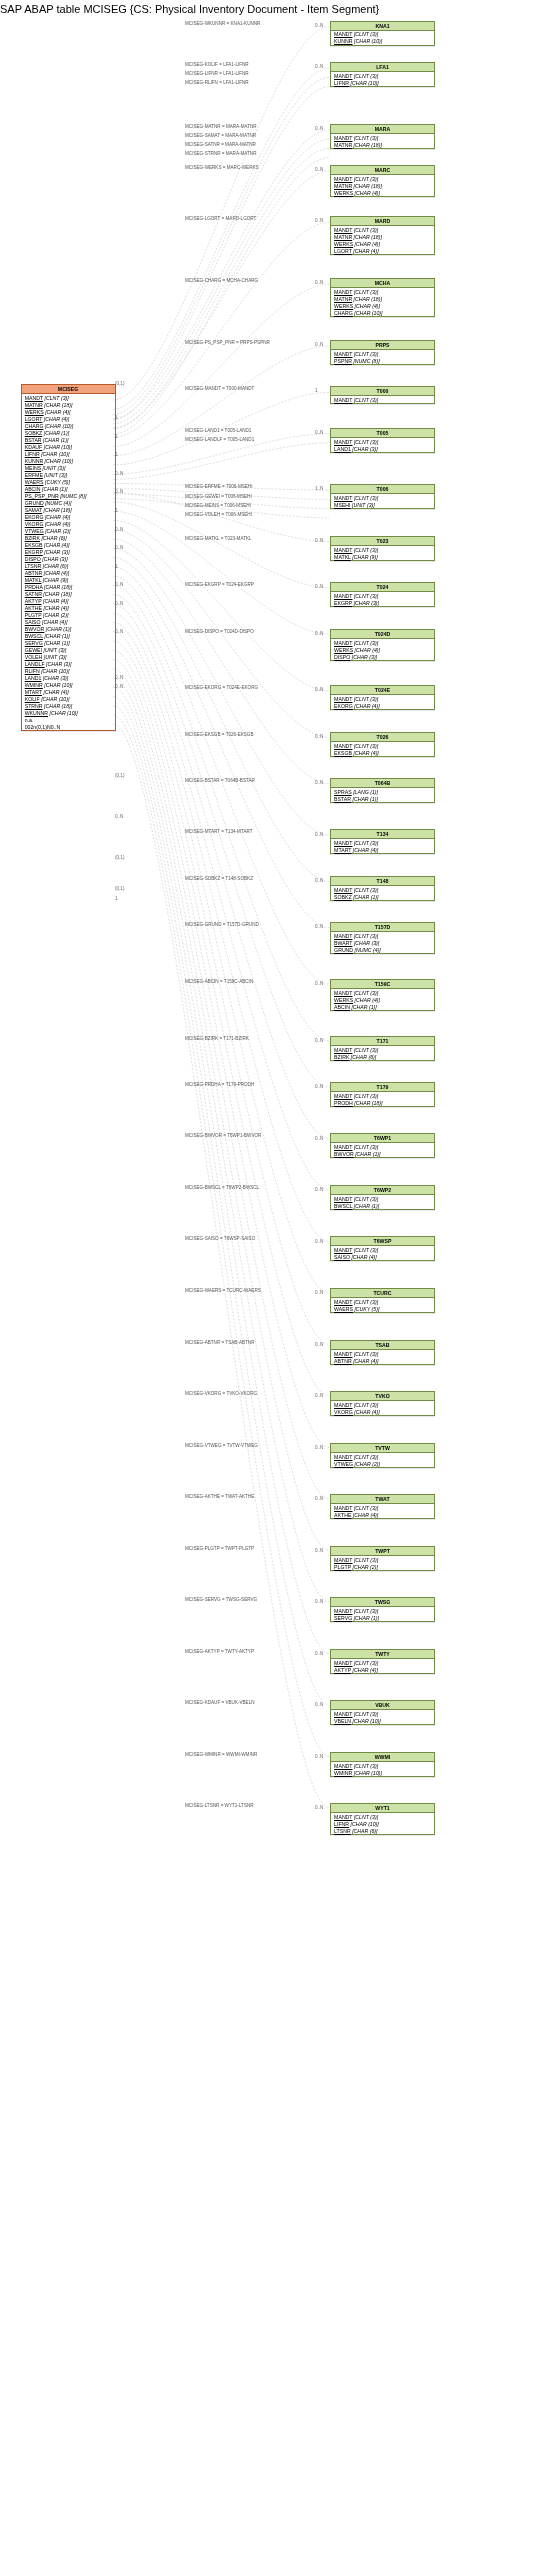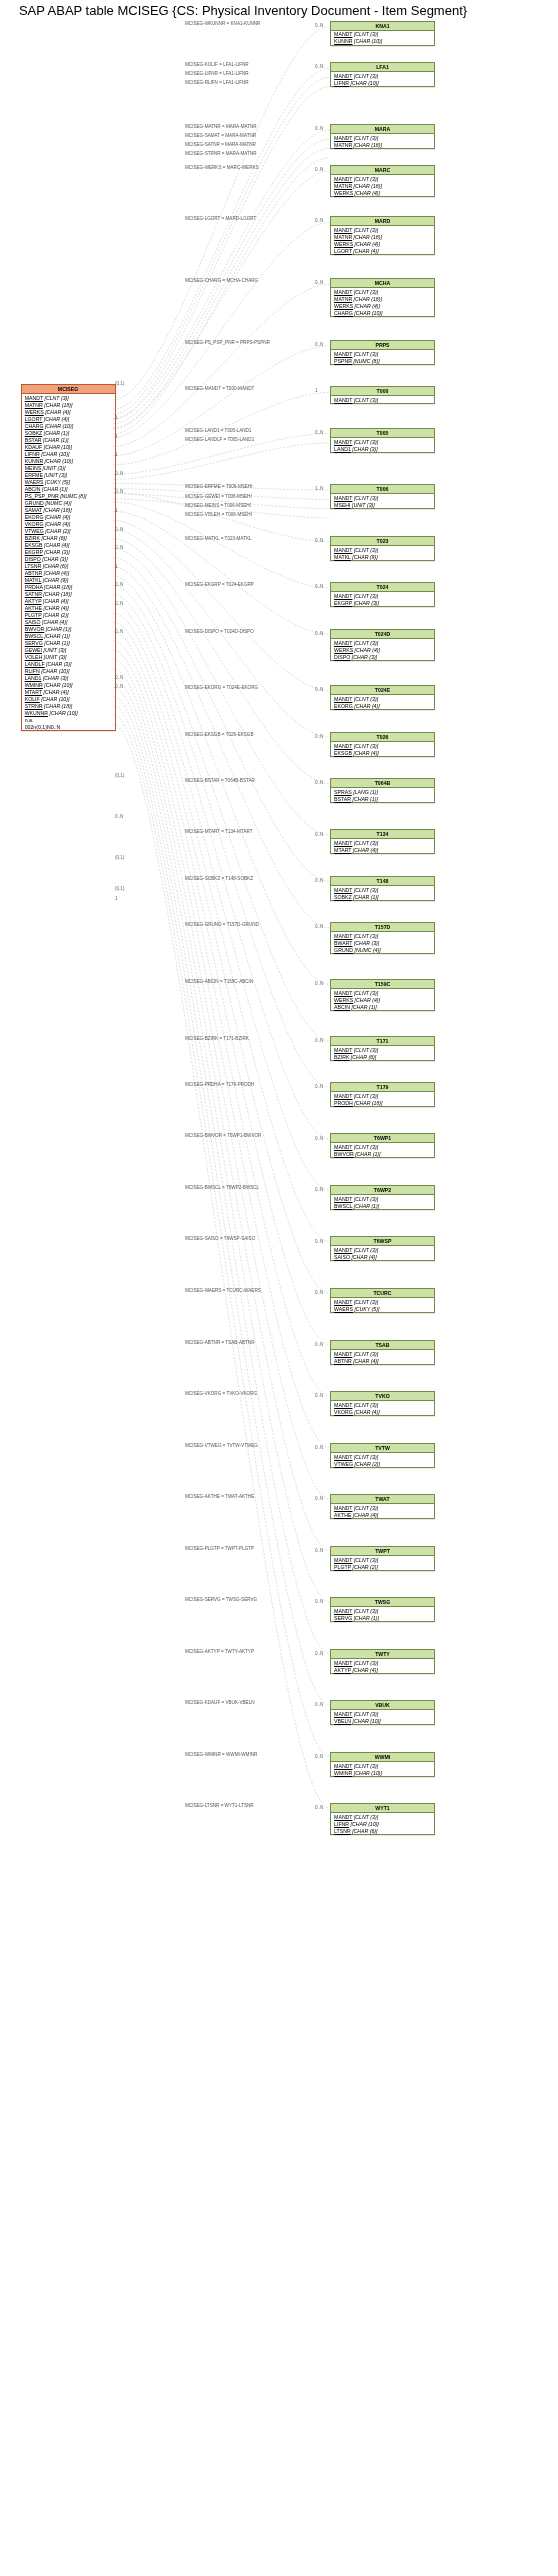--- a/index.html
+++ b/index.html
@@ -5,21 +5,21 @@
   body{margin:0;background:#fff;font-family:Arial,sans-serif;font-size:5.2px;color:#000}
   #canvas{position:relative;width:558px;height:2733px}
   svg.conn{position:absolute;left:0;top:0;width:558px;height:2733px;pointer-events:none}
   svg.conn path{fill:none;stroke:#c0c0c0;stroke-width:1;stroke-dasharray:4 3}
   .box{position:absolute;border:0.5px solid #718c44;font-size:5.2px;box-shadow:0 0.5px 0 #d0d0d0}
   .box .hdr{background:#cde2a6;border-bottom:0.5px solid #718c44;padding:1px 3.1px;font-weight:bold;text-align:center}
   .box .row{padding:0.5px 3.1px;white-space:nowrap}
   .box .row u{text-decoration:underline}
   .src .hdr{background:#f1a27c;border-bottom:0.5px solid #b85a2b}
   .src{border-color:#b85a2b}
-  .title{position:absolute;left:0;width:486px;text-align:center;font-size:13px;top:3.1px}
+  .title{position:absolute;left:0;width:486px;text-align:left;font-size:11px;top:3.1px}
   .rel{position:absolute;font-size:4.6px;color:#555;white-space:nowrap}
   .card{position:absolute;font-size:4.6px;color:#666}
 </style>
 </head>
 <body>
 
 <div id="canvas">
   <div class="title">SAP ABAP table MCISEG {CS: Physical Inventory Document - Item Segment}</div>
   <svg class="conn" id="connectors" viewBox="0 0 1084 5305" width="558" height="2733">
       <path d="M 220 775 C 340 775 520 50 640 50"></path>

